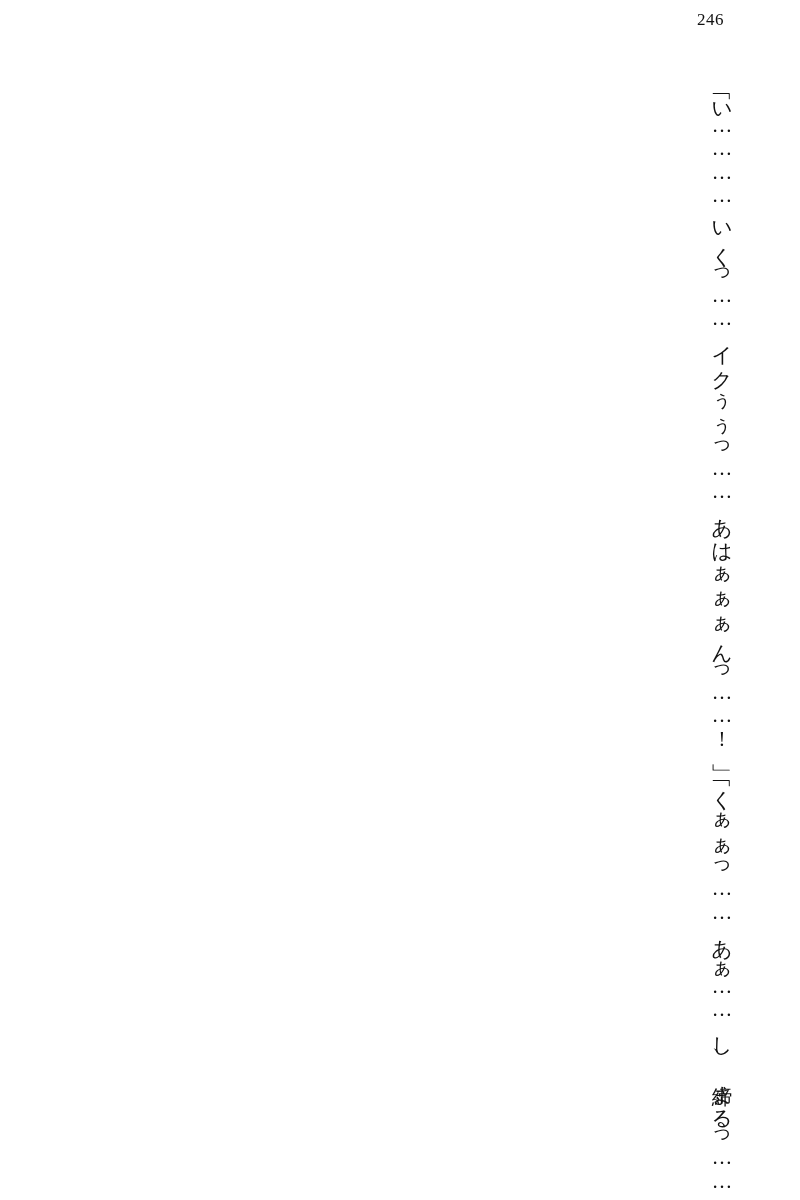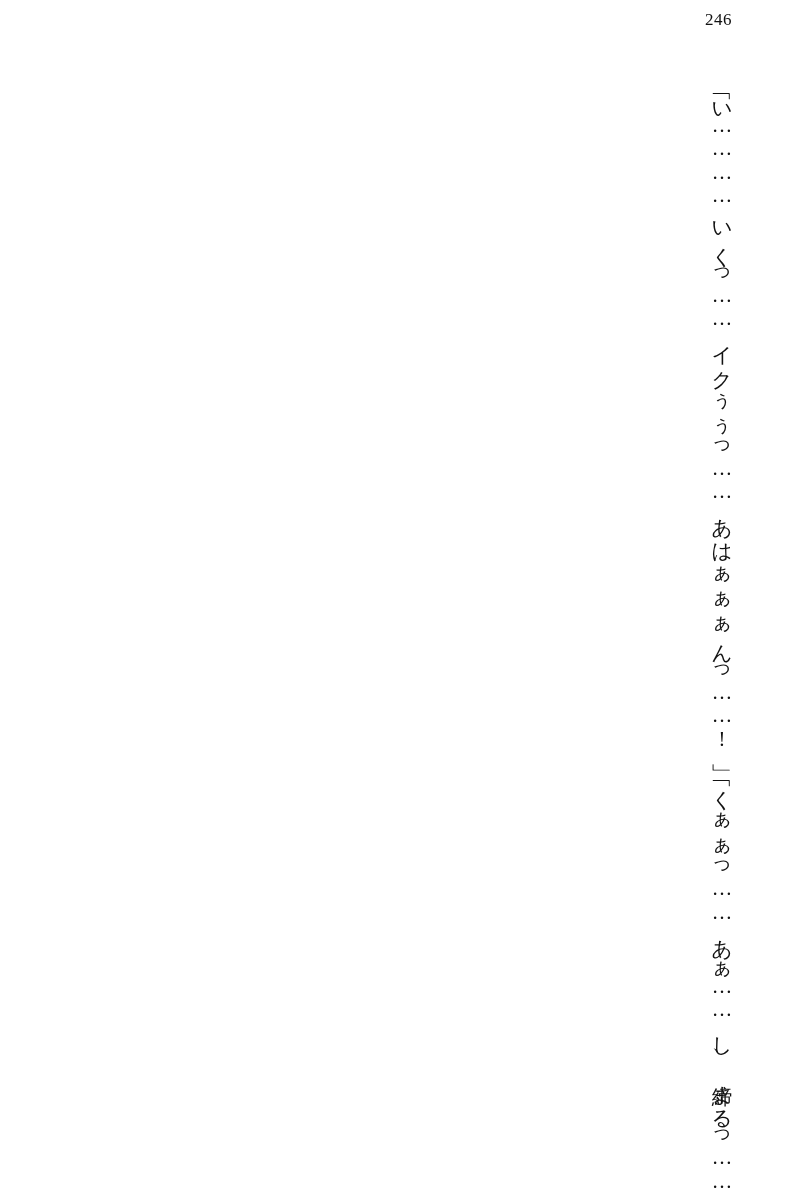--- a/index.html
+++ b/index.html
@@ -12,21 +12,21 @@
     width: 800px;
     height: 1200px;
     background: #ffffff;
     overflow: hidden;
     font-family: "Liberation Serif", "DejaVu Serif", serif;
     color: #111111;
   }
   .page-number {
     position: absolute;
     top: 10px;
-    right: 68px;
+    right: 76px;
     font-size: 17px;
     letter-spacing: 0.5px;
     color: #111111;
     font-family: "Liberation Serif", "DejaVu Serif", serif;
   }
   .body-text {
     position: absolute;
     top: 66px;
     right: 60px;
     left: 60px;

